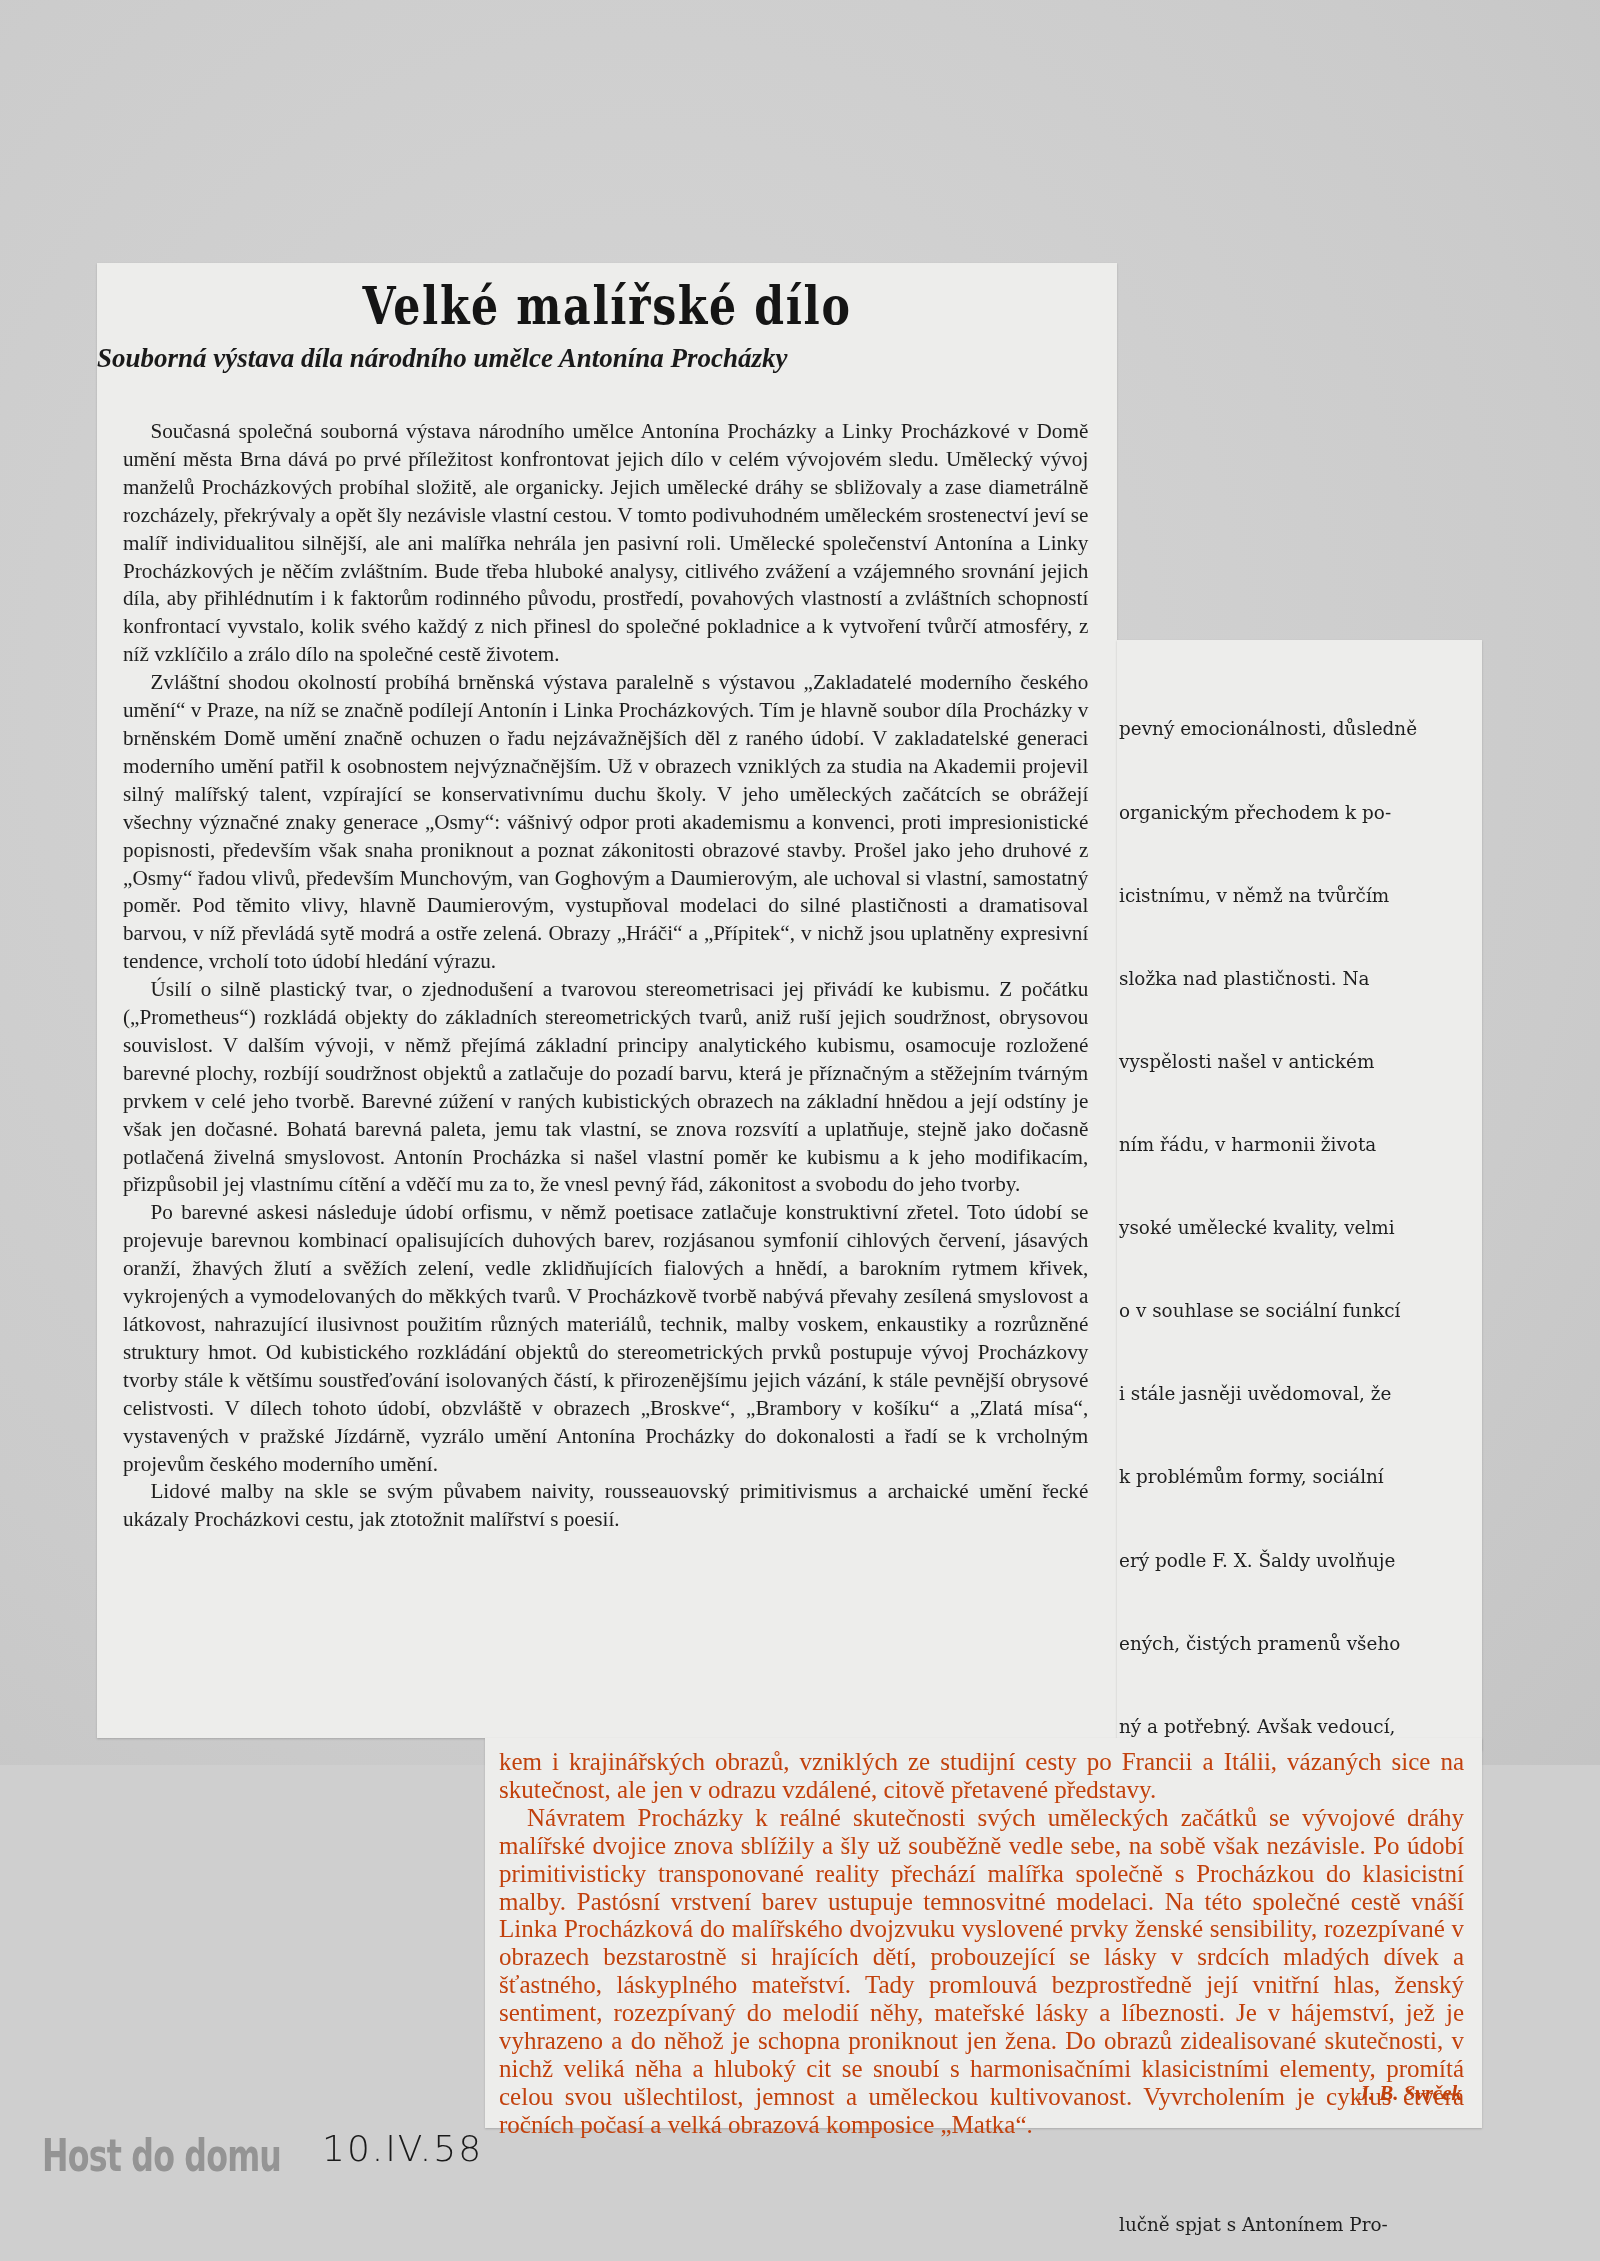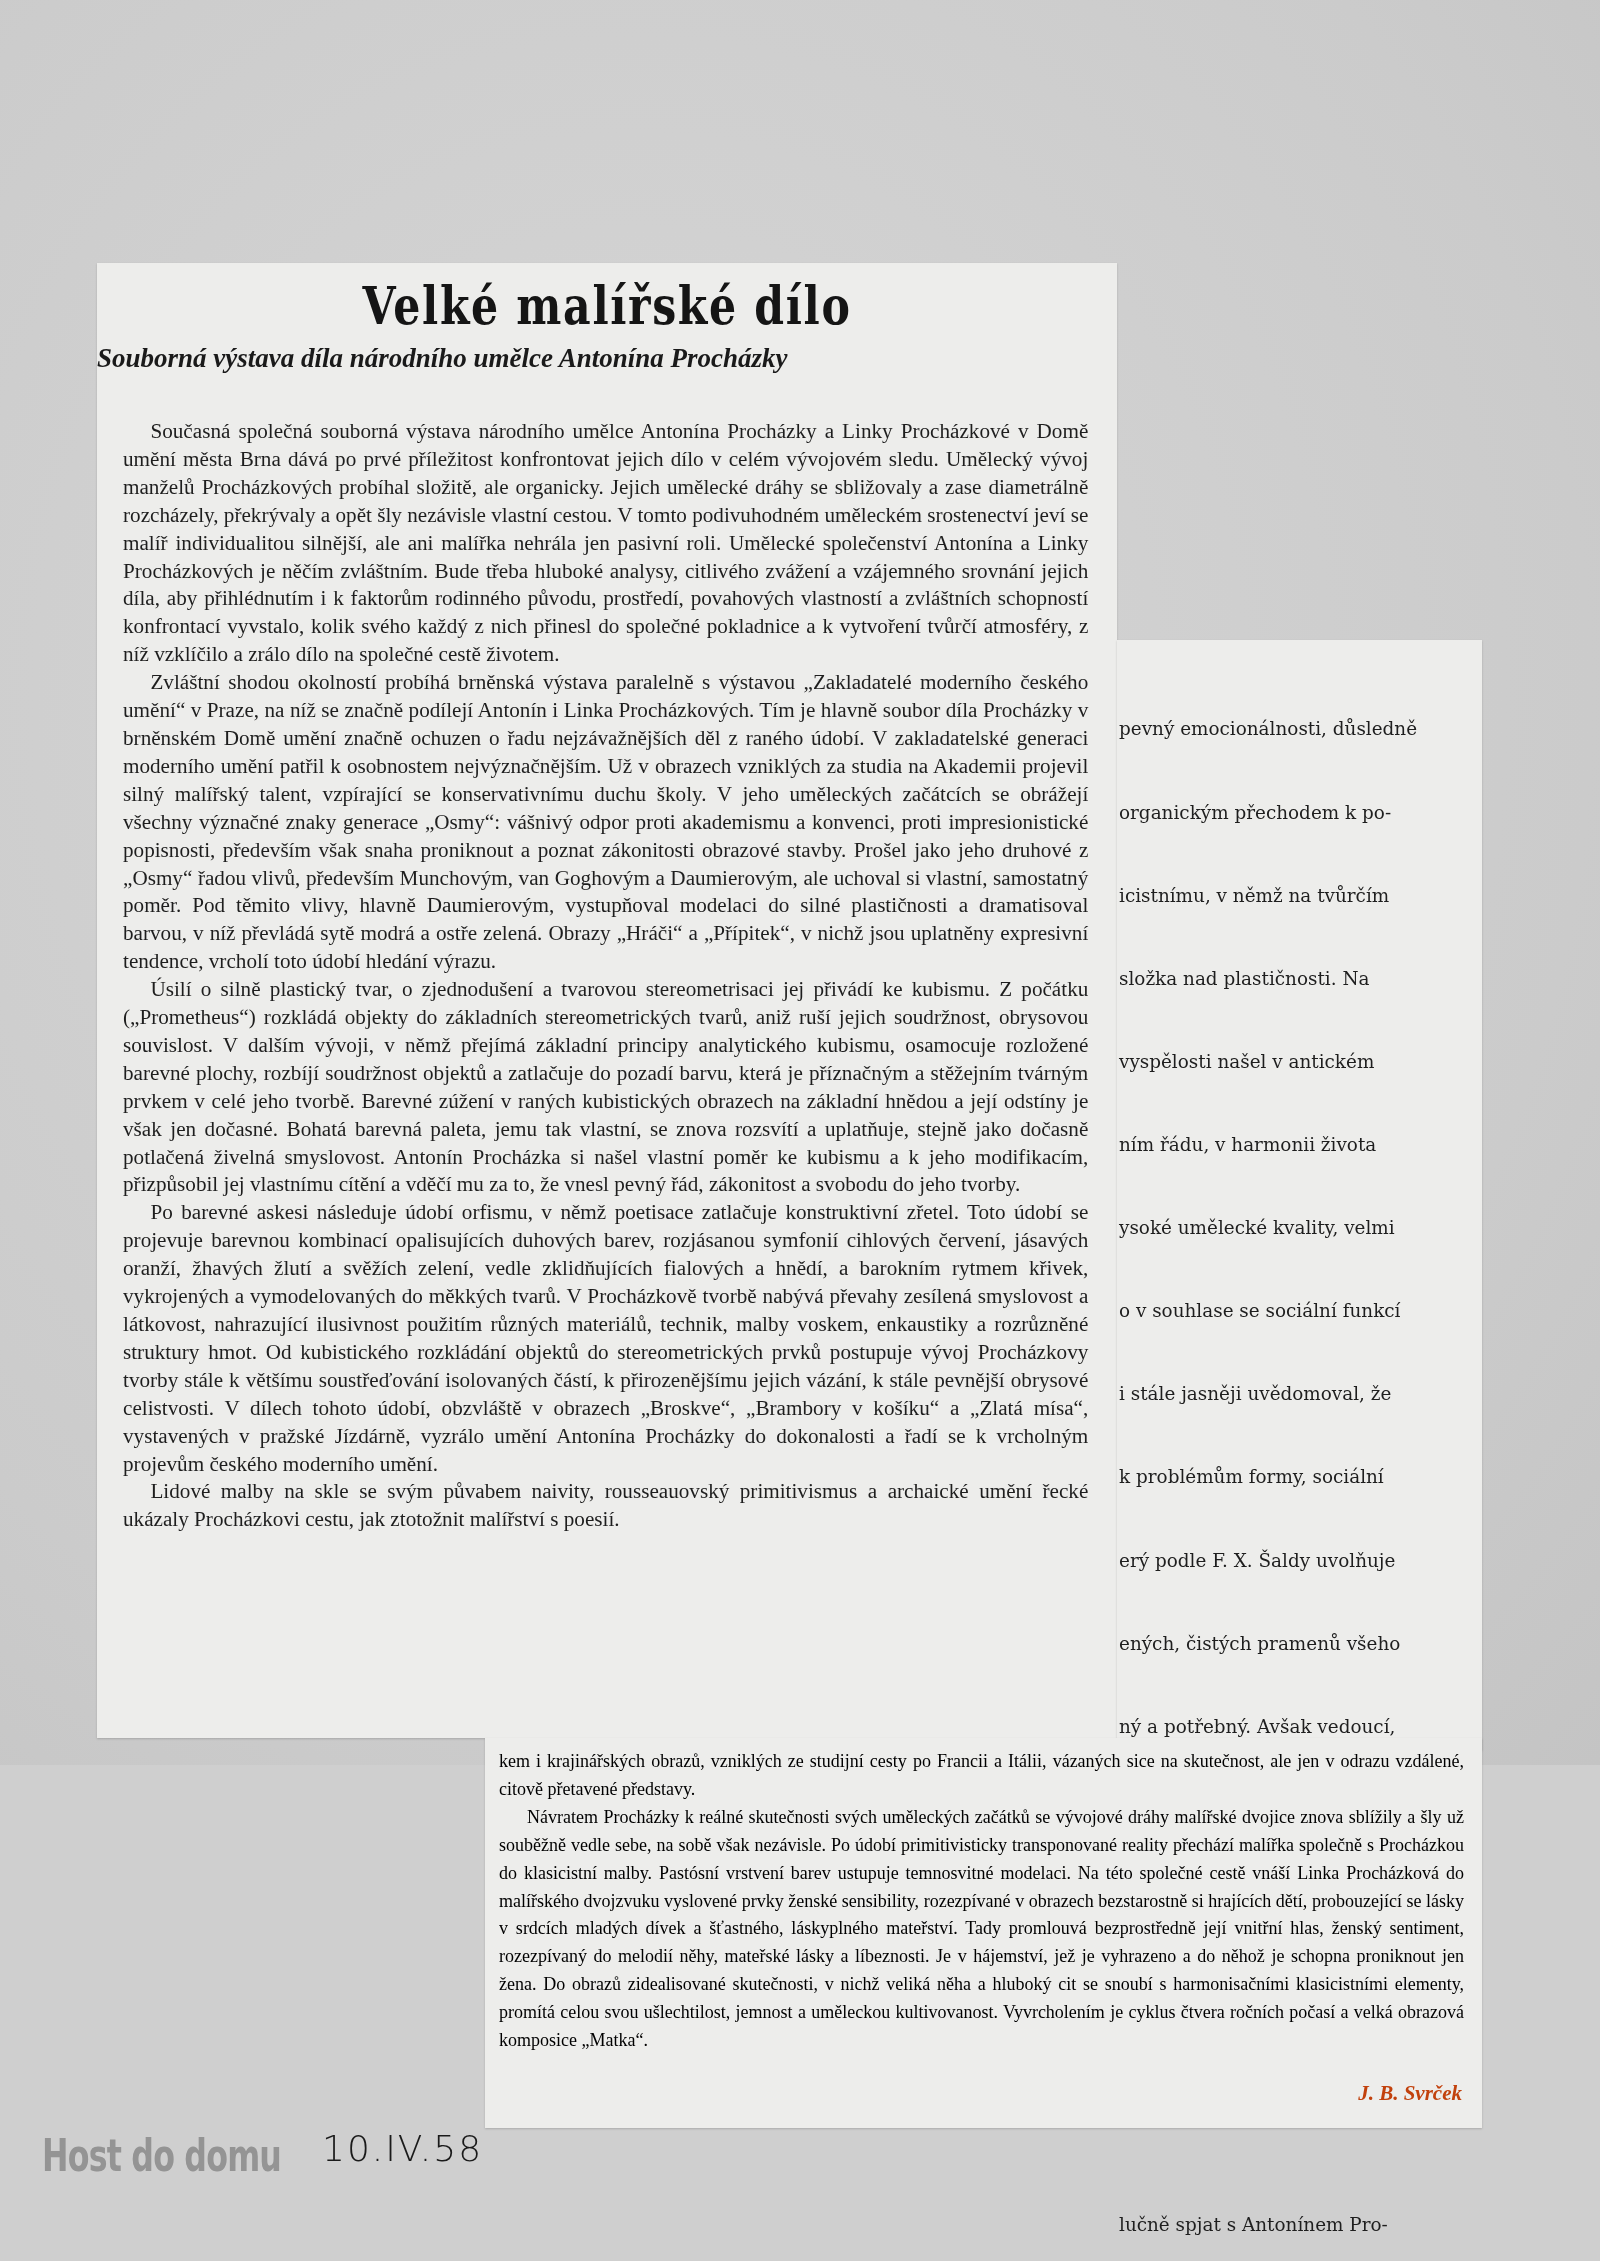--- a/index.html
+++ b/index.html
@@ -46,22 +46,22 @@
   .col-left p, .col-bottom p { margin: 0; text-indent: 28px; }
   .col-left p.first { text-indent: 28px; }
   .col-right {
     position: absolute; left: 2px; top: 20px; width: 360px;
     font-family: "DejaVu Serif", serif; font-size: 18.4px; line-height: 27.7px;
     color: #1e1e1e; white-space: pre;
   }
   .col-right .gap { height: 27.7px; }
   .col-bottom {
     position: absolute; left: 14px; top: 10px; width: 965px;
-    font-family: "Liberation Serif", serif; font-size: 18px; line-height: 27.9px;
-    text-align: justify; color: #000000;
+    font-family: "Liberation Serif", serif; font-size: 25px; line-height: 27.9px;
+    text-align: justify; color: #c2410c;
   }
   .signature {
     position: absolute; right: 20px; bottom: 22px;
     font-family: "Liberation Serif", serif; font-style: italic; font-weight: bold;
     font-size: 21px; color: #c2410c;
   }
   .stamp {
     position: absolute; left: 42px; top: 2130px;
     font-family: "DejaVu Sans Condensed", "DejaVu Sans", sans-serif;
     font-size: 44px; font-weight: bold; color: #8a8a8a; letter-spacing: -1px;

